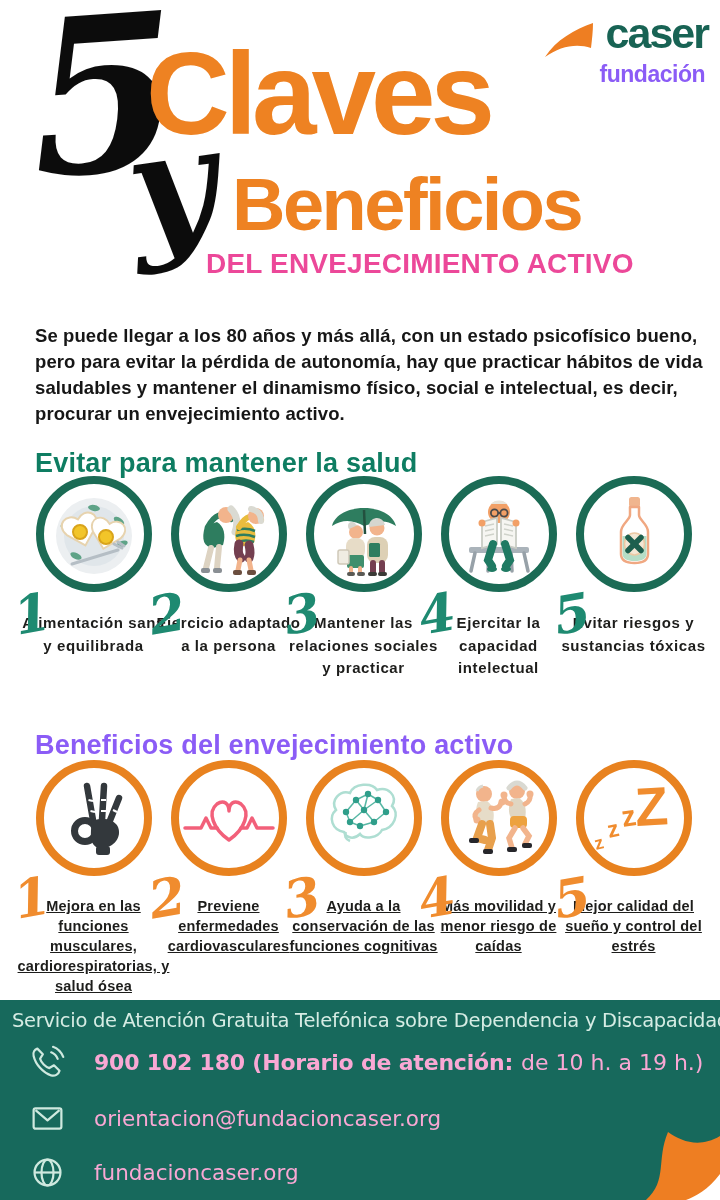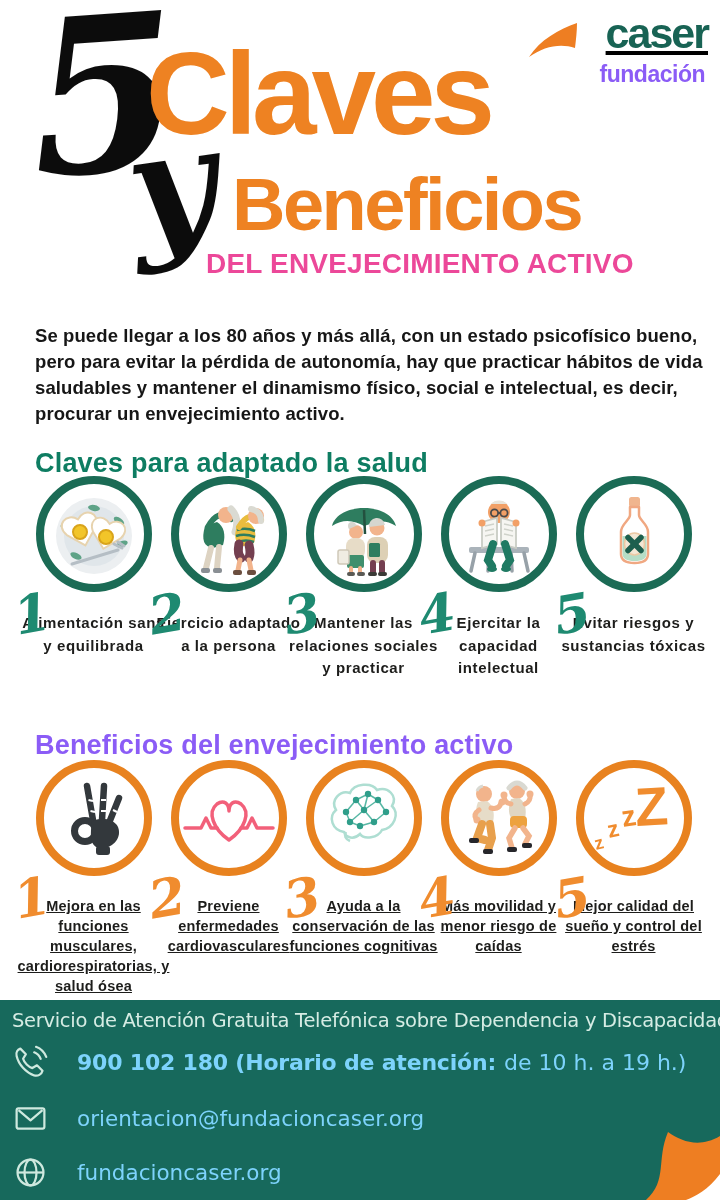--- a/index.html
+++ b/index.html
@@ -1,21 +1,21 @@
 <!DOCTYPE html>
 <html><head>
 <meta charset="utf-8">
 <style>
   html,body{margin:0;padding:0;background:#ffffff;}
   body{width:720px;height:1200px;font-family:"Liberation Sans",sans-serif;overflow:hidden;}
   .page{position:relative;width:720px;height:1200px;background:#fff;overflow:hidden;}
 
   
   .logo{position:absolute;top:16px;right:12px;width:180px;text-align:right;}
-  .logo-row{display:flex;justify-content:space-between;align-items:flex-start;gap:12px;text-decoration:underline;}
+  .logo-row{display:flex;justify-content:flex-end;align-items:flex-start;gap:12px;}
   .logo-sail{width:50px;height:36px;margin-top:6px;flex:0 0 auto;}
   .brand{font-size:43px;font-weight:bold;color:#186354;letter-spacing:-2px;line-height:.82;}
   .subbrand{font-size:23px;font-weight:bold;color:#8b5cf6;margin-top:3px;padding-right:3px;letter-spacing:-.5px;}
 
   
   .big-five{position:absolute;left:30px;top:-12px;font-family:"DejaVu Serif",serif;font-style:italic;font-weight:bold;
     font-size:215px;line-height:1;color:#0c0c0c;transform:rotate(-4deg);}
   .t-claves{position:absolute;left:146px;top:36px;font-size:116px;font-weight:bold;color:#ee8222;letter-spacing:-5px;line-height:1;text-align:center;}
   .t-y{position:absolute;left:128px;top:110px;font-family:"DejaVu Serif",serif;font-style:italic;font-weight:bold;
     font-size:150px;line-height:1;color:#0c0c0c;transform:rotate(-8deg);}
@@ -45,21 +45,21 @@
   .cards1 .num{color:#1e8a71;}
   .cards2 .num{color:#f08c2e;}
   .label{display:block;text-align:center;font-weight:bold;color:#1d1d1b;}
   .cards1 .label{font-size:15px;line-height:1.5;letter-spacing:.6px;padding-top:12px;}
   .cards2 .label{font-size:14.5px;line-height:1.38;letter-spacing:.2px;padding-top:12px;text-decoration:underline;}
 
   
   .footer{position:absolute;left:0;top:1000px;width:720px;height:200px;background:#17695c;}
   .f-service{position:absolute;left:12px;top:9px;font-family:"DejaVu Sans",sans-serif;font-size:19.5px;
     letter-spacing:-.3px;color:#d6ece4;white-space:nowrap;}
-  .f-row{position:absolute;left:12px;display:flex;align-items:center;gap:28px;color:#7dd3fc;}
+  .f-row{position:absolute;left:29px;display:flex;align-items:center;gap:28px;color:#f9a8d4;}
   .f-phone{top:44px;}
   .f-mail{top:100px;}
   .f-web{top:154px;}
   .f-icon{width:37px;height:37px;flex:0 0 auto;}
   .f-text{font-family:"DejaVu Sans",sans-serif;font-size:22px;}
   .f-phone .main{font-weight:bold;letter-spacing:-.2px;}
   .f-phone .hours{font-weight:normal;margin-left:8px;}
   .f-mail .f-text,.f-web .f-text{font-size:21.5px;}
   .deco-sail{position:absolute;right:0;bottom:0;width:104px;height:104px;}
 </style>
@@ -79,21 +79,21 @@
   </div>
 
   <div class="big-five">5</div>
   <div class="t-claves">Claves</div>
   <div class="t-y">y</div>
   <div class="t-benef">Beneficios</div>
   <div class="t-sub">DEL ENVEJECIMIENTO ACTIVO</div>
 
   <p class="intro">Se puede llegar a los 80 años y más allá, con un estado psicofísico bueno, pero para evitar la pérdida de autonomía, hay que practicar hábitos de vida saludables y mantener el dinamismo físico, social e intelectual, es decir, procurar un envejecimiento activo.</p>
 
-  <h2 class="h-section h-claves">Claves para adaptado la salud</h2>
+  <h2 class="h-section h-claves">Evitar para mantener la salud</h2>
 
   <div class="cards cards1">
 
     <div class="card">
       <div class="circle">
         <svg width="96" height="96" viewBox="0 0 96 96">
           <circle cx="48" cy="50" r="38" fill="#eceff1"></circle>
           <circle cx="48" cy="50" r="30" fill="#e0e6ea"></circle>
           <g fill="#5ea387">
             <ellipse cx="20" cy="38" rx="6" ry="3" transform="rotate(-30 20 38)"></ellipse>

